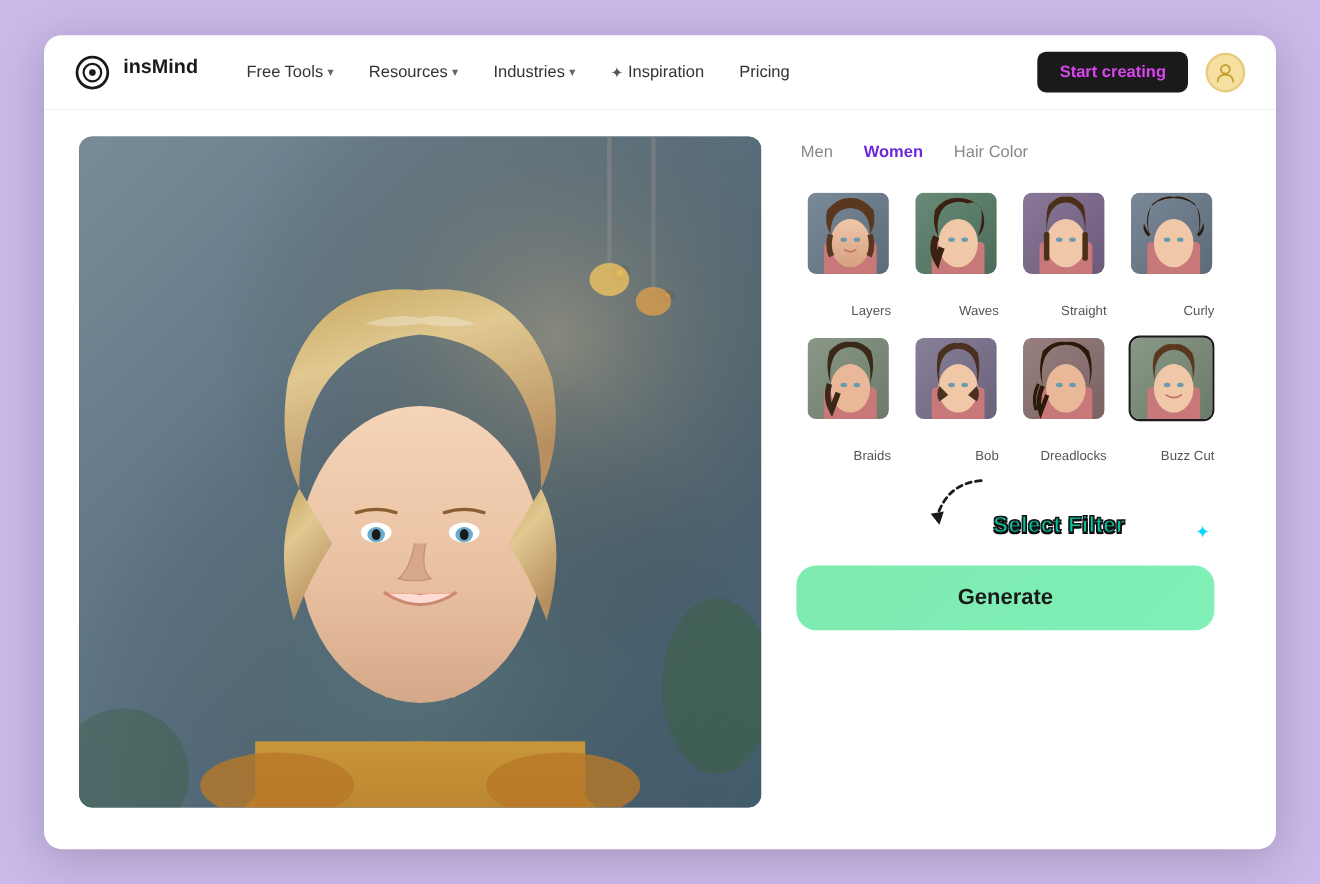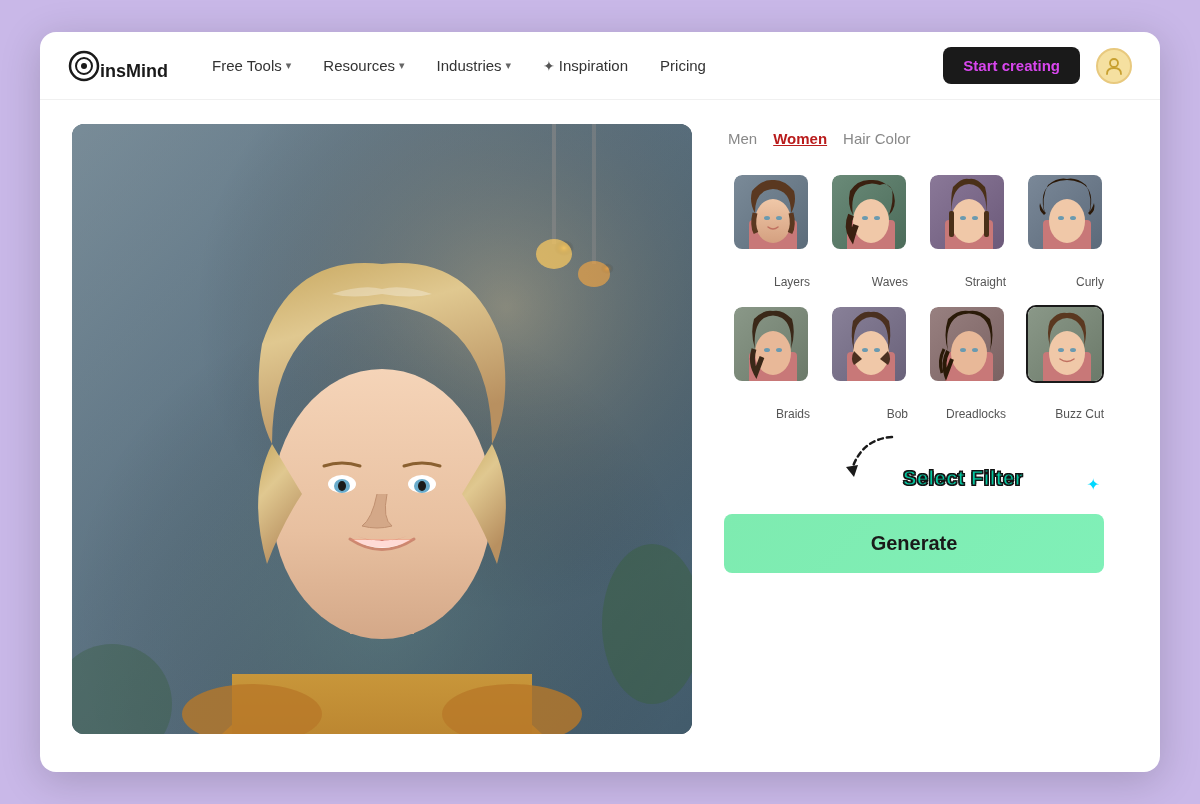--- a/index.html
+++ b/index.html
@@ -24,22 +24,22 @@
     .navbar {
       display: flex;
       align-items: center;
       padding: 0 28px;
       height: 68px;
       border-bottom: 1px solid #f0f0f0;
       gap: 8px;
     }
     .logo {
       display: flex;
-      align-items: flex-end;
-      gap: 0;
+      align-items: flex-start;
+      gap: 12px;
       margin-right: 24px;
       text-decoration: none;
     }
     .logo-icon {
       width: 32px;
       height: 32px;
     }
     .logo-text {
       font-size: 18px;
       font-weight: 700;
@@ -105,36 +105,35 @@
       position: relative;
     }
     
     .side-panel {
       width: 380px;
       flex-shrink: 0;
     }
     
     .tabs {
       display: flex;
-      gap: 8px;
+      gap: 20px;
       margin-bottom: 18px;
       align-items: center;
     }
     .tab {
       font-size: 15px;
       color: #888;
       padding: 6px 4px;
       cursor: pointer;
       border-bottom: 2px solid transparent;
     }
     .tab.active {
       font-weight: 700;
-      color: #b91c1c;
+      color: #6d28d9;
       border-bottom: 2px solid transparent;
-      text-decoration: underline;
     }
     
     .hairstyle-grid {
       display: grid;
       grid-template-columns: repeat(4, 1fr);
       gap: 12px;
       margin-bottom: 16px;
     }
     .hairstyle-item {
       display: flex;
@@ -158,21 +157,21 @@
       font-size: 12px;
       color: #555;
       text-align: center;
     }
     
     .btn-generate {
       width: 100%;
       padding: 18px;
       background: linear-gradient(135deg, #7eebb0 0%, #80f0b8 100%);
       border: none;
-      border-radius: 8px;
+      border-radius: 18px;
       font-size: 20px;
       font-weight: 700;
       color: #1a1a1a;
       cursor: pointer;
       margin-top: 8px;
     }
   </style>
 </head>
 <body>
 

